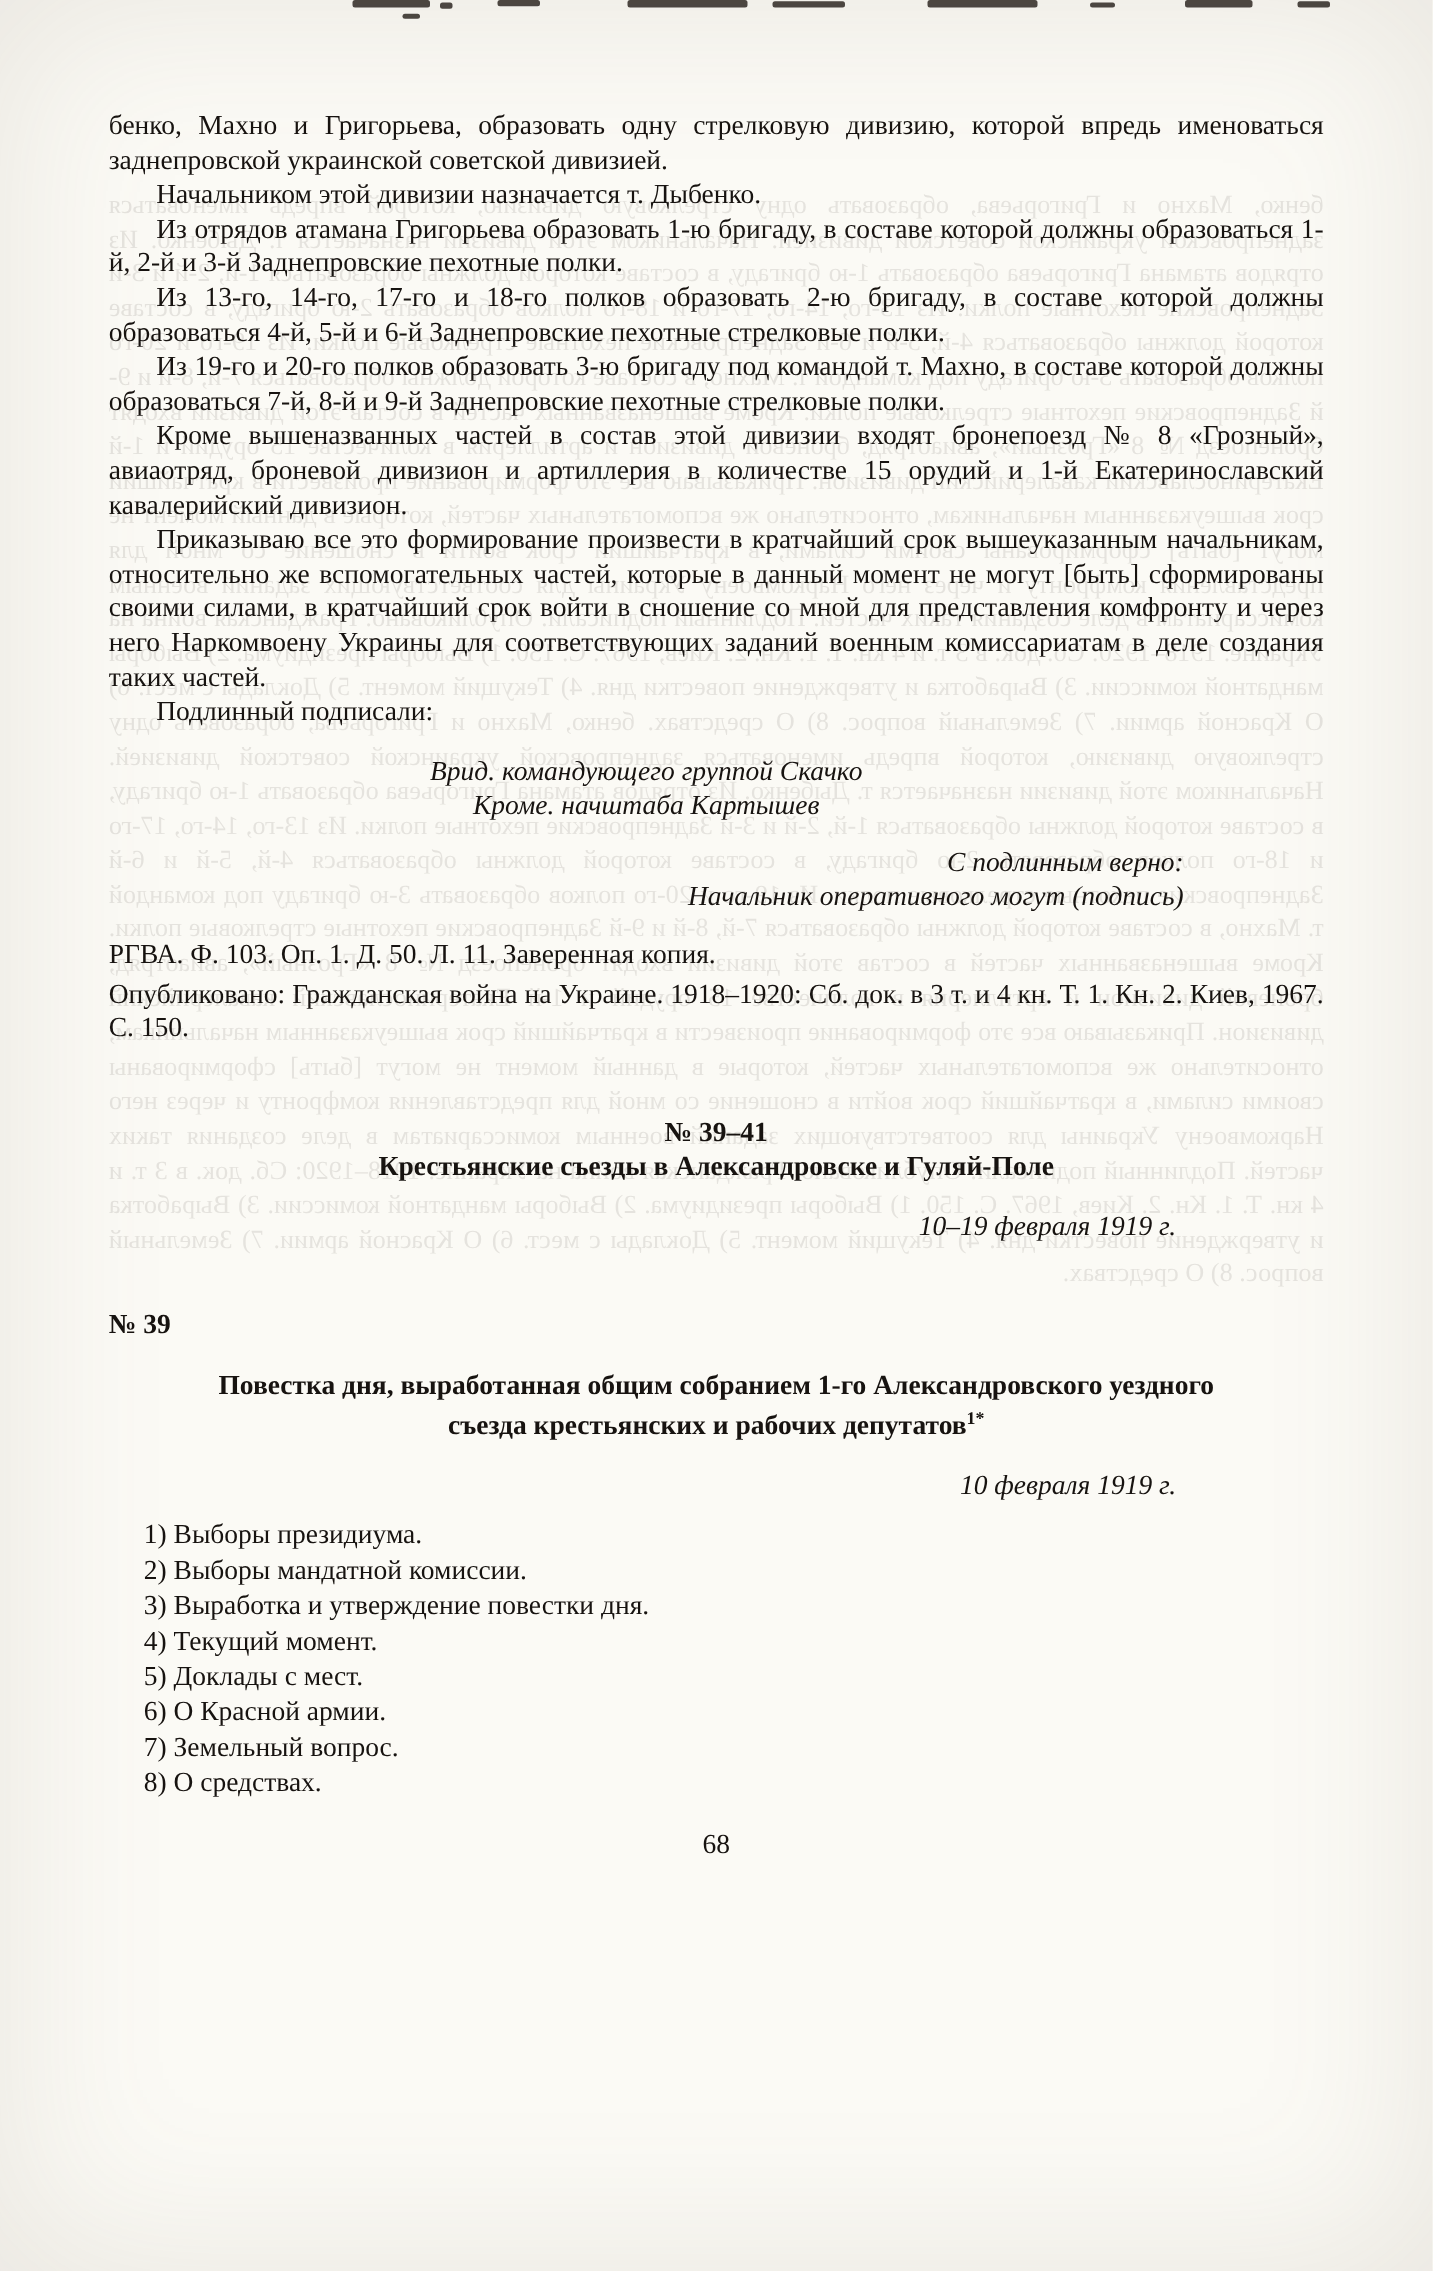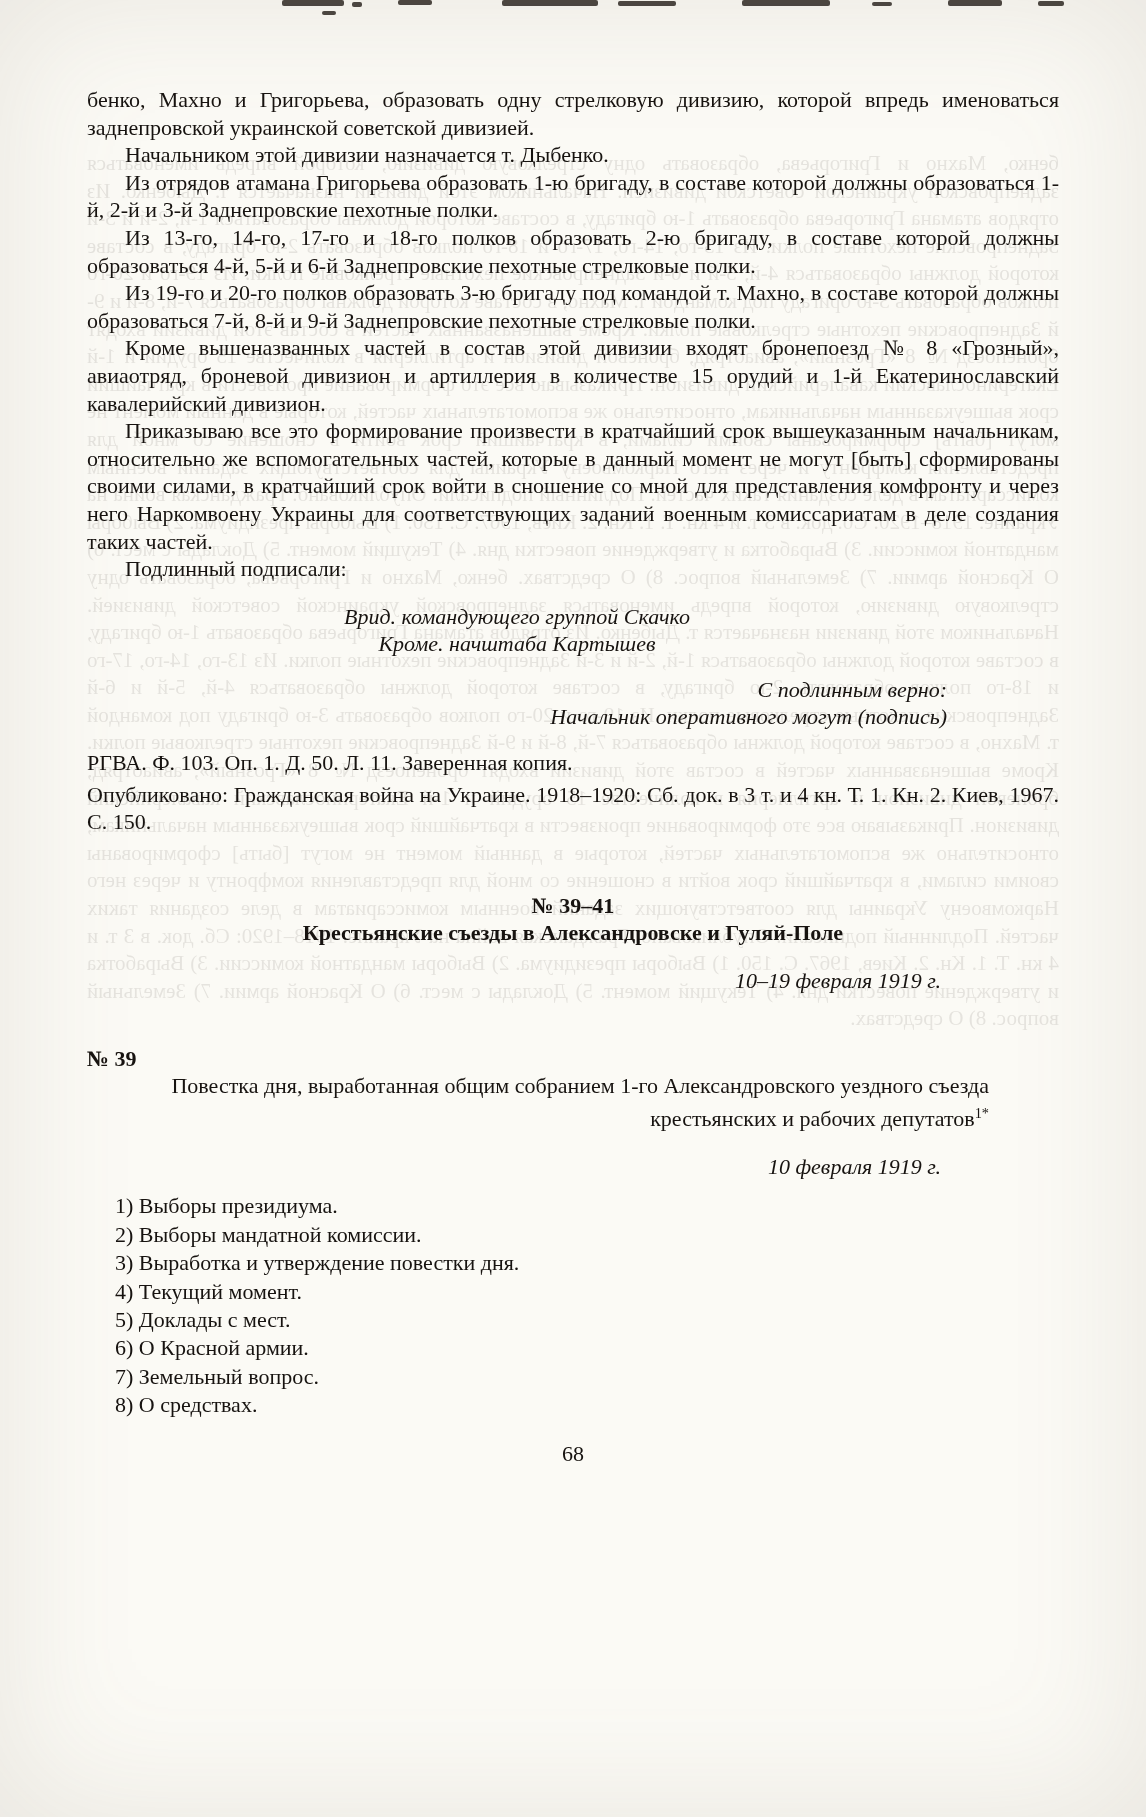--- a/index.html
+++ b/index.html
@@ -43,21 +43,21 @@
   .para { margin: 0; text-align: justify; text-indent: 38px; }
   .para.continuation { text-indent: 0; }
   .sig-block   { margin-top: 20px; text-align: center; padding-right: 112px; font-style: italic; }
   .verify-block{ margin-top: 18px; text-align: right; padding-right: 112px; font-style: italic; }
   .archive     { margin-top: 18px; text-indent: 0; margin-bottom: 4px; }
   .publication { margin-top: 4px; text-align: justify; text-indent: 0; margin-bottom: 0; }
   .section-number { margin-top: 56px; text-align: center; font-weight: bold; }
   .section-title  { text-align: center; font-weight: bold; }
   .date-line   { margin-top: 20px; text-align: right; padding-right: 118px; font-style: italic; }
   .doc-number  { margin-top: 50px; text-align: left; font-weight: bold; }
-  .doc-title   { margin-top: 0; text-align: right; font-weight: normal; padding: 0 70px; }
+  .doc-title   { margin-top: 22px; text-align: center; font-weight: bold; padding: 0 70px; }
   .doc-title sup { font-size: 0.65em; }
   .agenda      { margin-top: 12px; padding-left: 28px; }
   .agenda div  { line-height: 28.4px; }
   .page-number { margin-top: 20px; text-align: center; }
 </style>
 </head>
 <body>
 
 <div class="page">
 

